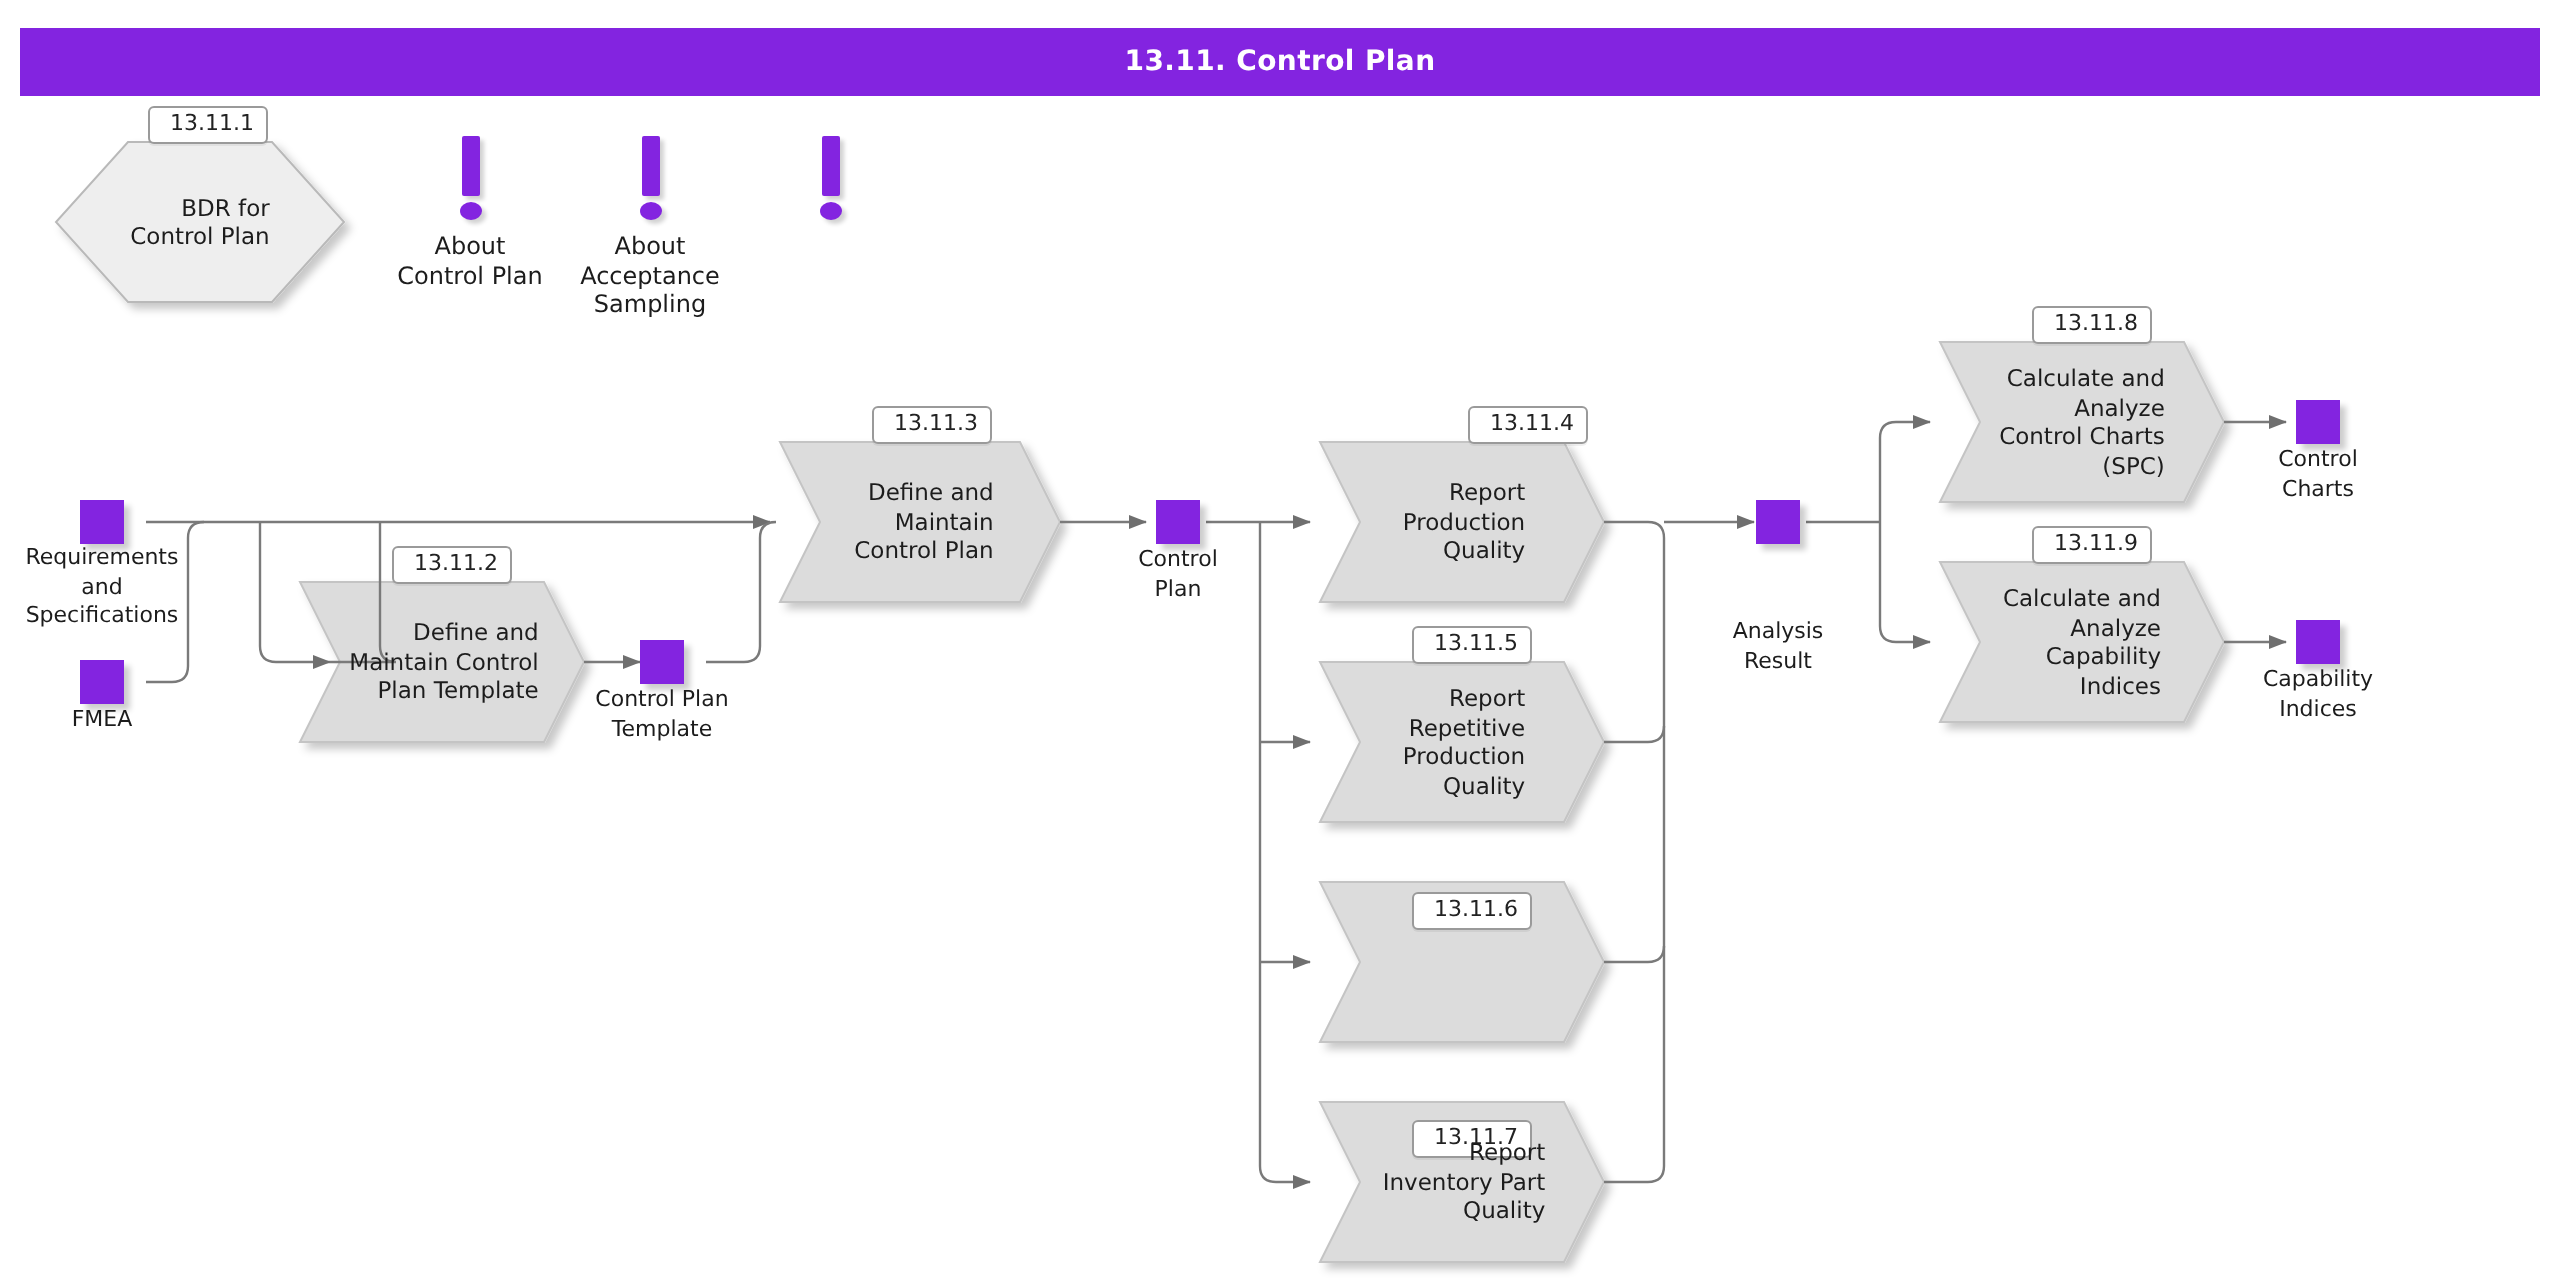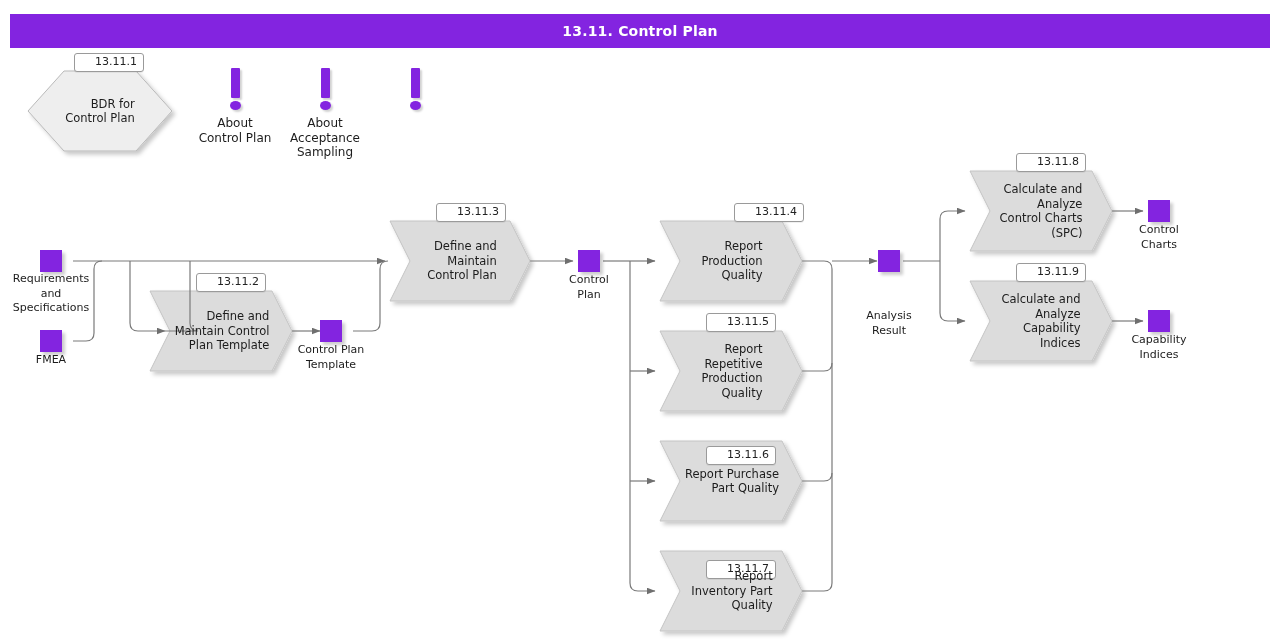--- a/index.html
+++ b/index.html
@@ -22,21 +22,21 @@
   }
 
   
   svg#wires{position:absolute;left:0;top:0;width:1280px;height:640px;}
 
   
   .badge{
     position:absolute;
     background:#ffffff;border:1px solid #9a9a9a;border-radius:3px;
     font-size:11px;color:#222;line-height:14px;
-    padding:1px 6px 2px 20px;white-space:nowrap;
+    padding:1px 6px 2px 10px;white-space:nowrap;
     box-shadow:0 1px 0 rgba(0,0,0,.06);
   }
 
   
   .plabel{
     position:absolute;text-align:right;font-size:11.5px;line-height:14.5px;
     color:#1c1c1c;white-space:pre-line;
     display:flex;align-items:center;justify-content:center;
     pointer-events:none;
   }
@@ -179,22 +179,20 @@
   <div class="plabel" style="left:398px;top:231px;width:128px;height:60px;">Define and
 Maintain
 Control Plan</div>
   <div class="plabel" style="left:668px;top:231px;width:128px;height:60px;">Report
 Production
 Quality</div>
   <div class="plabel" style="left:668px;top:336px;width:128px;height:70px;">Report
 Repetitive
 Production
 Quality</div>
-  <div class="plabel" style="left:664px;top:451px;width:136px;height:60px;">Report Purchase
-Part Quality</div>
   <div class="plabel" style="left:668px;top:561px;width:128px;height:60px;">Report
 Inventory Part
 Quality</div>
   <div class="plabel" style="left:976px;top:176px;width:130px;height:70px;">Calculate and
 Analyze
 Control Charts
 (SPC)</div>
   <div class="plabel" style="left:976px;top:286px;width:130px;height:70px;">Calculate and
 Analyze
 Capability

